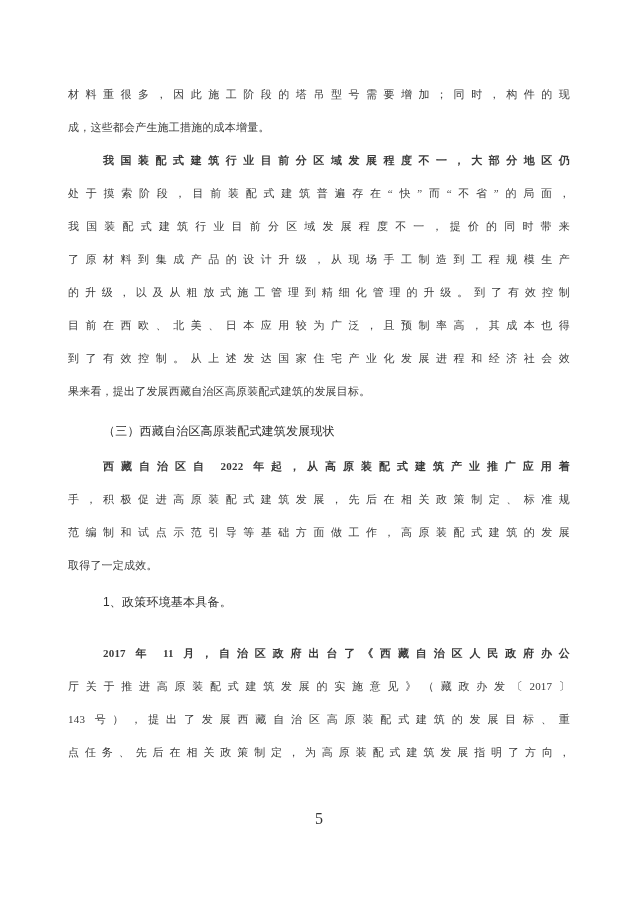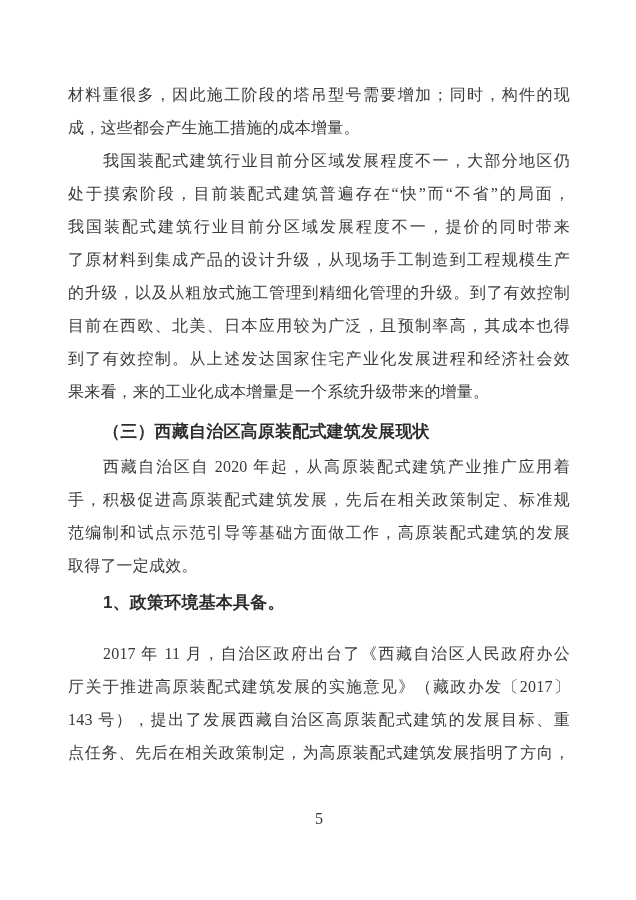--- a/index.html
+++ b/index.html
@@ -16,35 +16,35 @@
   }
   .textblock {
     position: absolute;
     left: 68px; top: 78px;
     width: 502px;
     color: #3a3a3a;
   }
   .ln {
     height: 33px;
     line-height: 33px;
-    font-size: 16px;
+    font-size: 11px;
     letter-spacing: 0.2px;
   }
   
   .j {
     text-align: justify;
     text-align-last: justify;
   }
   
-  .indent { text-indent: 35px; }
+  .indent { text-indent: 35px; font-weight: bold; }
   .heading {
     font-family: "Liberation Sans", "DejaVu Sans", sans-serif;
-    font-weight: bold;
+    font-weight: normal;
     color: #2d2d2d;
-    font-size: 17px;
+    font-size: 12px;
     margin-top: 7px;
     margin-bottom: 2px;
   }
   .subheading {
     margin-top: 4px;
     margin-bottom: 18px;
   }
   .pageno {
     position: absolute;
     top: 806px; left: 68px;
@@ -68,27 +68,27 @@
     </div>
 
     <div>
       <div class="ln j indent">我国装配式建筑行业目前分区域发展程度不一，大部分地区仍</div>
       <div class="ln j">处于摸索阶段，目前装配式建筑普遍存在“快”而“不省”的局面，</div>
       <div class="ln j">我国装配式建筑行业目前分区域发展程度不一，提价的同时带来</div>
       <div class="ln j">了原材料到集成产品的设计升级，从现场手工制造到工程规模生产</div>
       <div class="ln j">的升级，以及从粗放式施工管理到精细化管理的升级。到了有效控制</div>
       <div class="ln j">目前在西欧、北美、日本应用较为广泛，且预制率高，其成本也得</div>
       <div class="ln j">到了有效控制。从上述发达国家住宅产业化发展进程和经济社会效</div>
-      <div class="ln">果来看，来的工业化成本增量是一个系统升级带来的增量。</div>
+      <div class="ln">果来看，提出了发展西藏自治区高原装配式建筑的发展目标。</div>
     </div>
 
     <div class="ln heading indent">（三）西藏自治区高原装配式建筑发展现状</div>
 
     <div>
-      <div class="ln j indent">西藏自治区自 2020 年起，从高原装配式建筑产业推广应用着</div>
+      <div class="ln j indent">西藏自治区自 2022 年起，从高原装配式建筑产业推广应用着</div>
       <div class="ln j">手，积极促进高原装配式建筑发展，先后在相关政策制定、标准规</div>
       <div class="ln j">范编制和试点示范引导等基础方面做工作，高原装配式建筑的发展</div>
       <div class="ln">取得了一定成效。</div>
     </div>
 
     <div class="ln heading subheading indent">1、政策环境基本具备。</div>
 
     <div>
       <div class="ln j indent">2017 年 11 月，自治区政府出台了《西藏自治区人民政府办公</div>
       <div class="ln j">厅关于推进高原装配式建筑发展的实施意见》（藏政办发〔2017〕</div>

